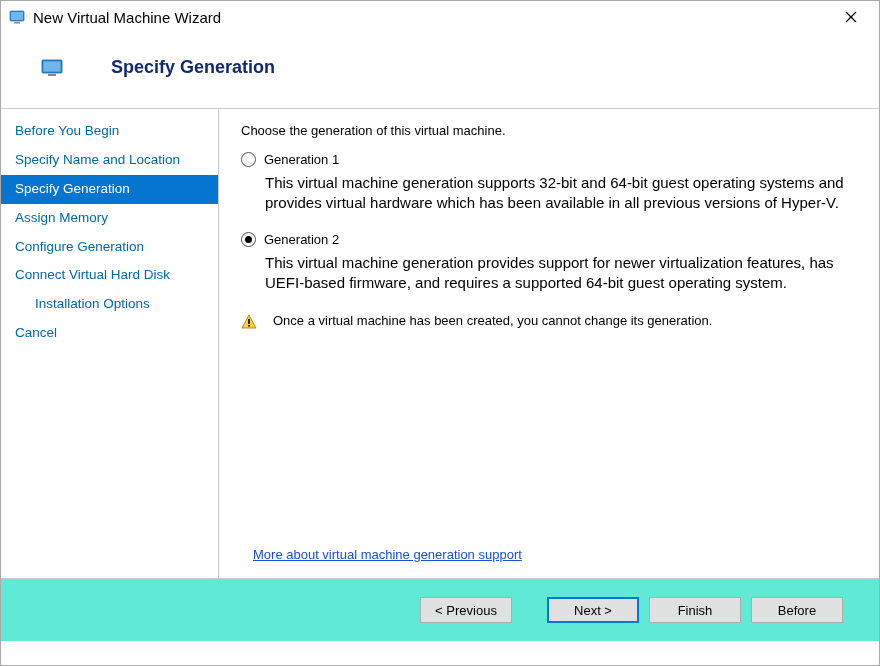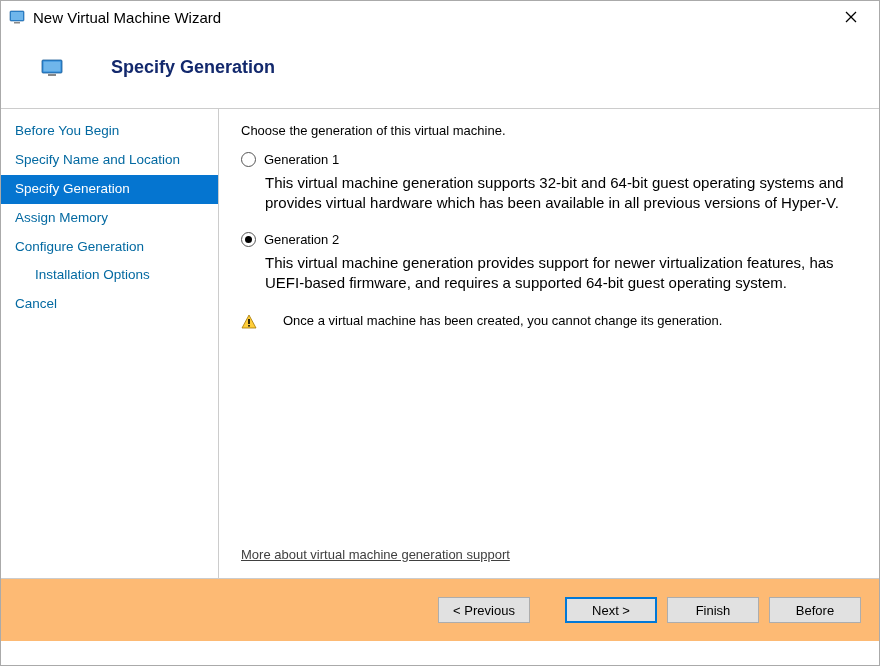--- a/index.html
+++ b/index.html
@@ -87,42 +87,43 @@
     }
     .radio-dot {
       width: 7px; height: 7px; border-radius: 50%; background: #000;
     }
     .option-label { font-size: 13px; }
     .option-desc {
       margin-left: 24px; font-size: 15px; line-height: 1.35;
       color: #000;
     }
     .note-row {
-      display: flex; align-items: flex-start; gap: 26px;
+      display: flex; align-items: flex-start; gap: 16px;
       margin-top: 2px;
     }
     .warn-icon { width: 16px; height: 16px; flex-shrink: 0; margin-top: 1px; }
     .note-text { font-size: 13px; }
     .spacer { flex: 1; }
     .link-more {
-      color: #404040;
+      color: #1d4ed8;
       text-decoration: underline;
       font-size: 13px;
       cursor: pointer;
       margin-top: 12px;
       margin-bottom: 6px;
       display: inline-block;
+      margin-left: 12px;
     }
     .footer {
       border-top: 1px solid #ccc;
       display: flex;
       justify-content: flex-end;
       gap: 10px;
-      padding: 18px 18px;
-      background: #fdba74;
+      padding: 18px 36px;
+      background: #5eead4;
     }
     .btn {
       min-width: 92px;
       height: 26px;
       background: #e1e1e1;
       border: 1px solid #adadad;
       font-size: 13px;
       cursor: pointer;
       font-family: inherit;
     }
@@ -163,20 +164,21 @@
   <div class="header-title">Specify Generation</div>
 </div>
 
 <div class="body">
   <div class="sidebar" id="sidebar">
       <div class="sidebar-item">Before You Begin</div>
       <div class="sidebar-item">Specify Name and Location</div>
       <div class="sidebar-item selected">Specify Generation</div>
       <div class="sidebar-item">Assign Memory</div>
       <div class="sidebar-item">Configure Generation</div>
+      <div class="sidebar-item">Connect Virtual Hard Disk</div>
       <div class="sidebar-item indent">Installation Options</div>
       <div class="sidebar-item">Cancel</div>
     </div>
   <div class="main">
     <div class="instruction">Choose the generation of this virtual machine.</div>
     <div id="options">
         <div class="option-block">
           <div class="option-head">
             <span class="radio"></span>
             <span class="option-label">Generation 1</span>

